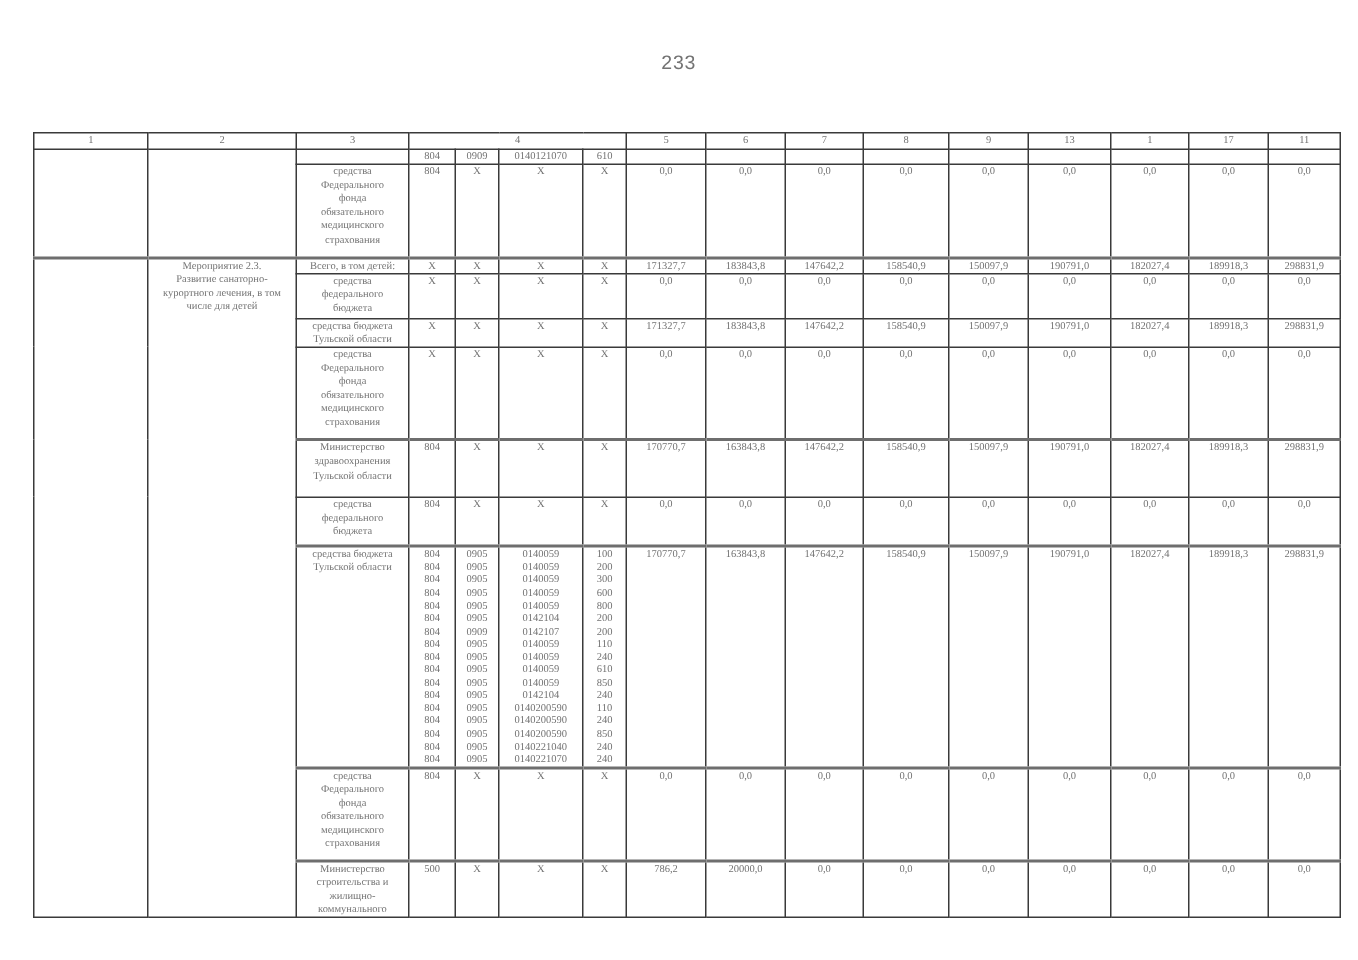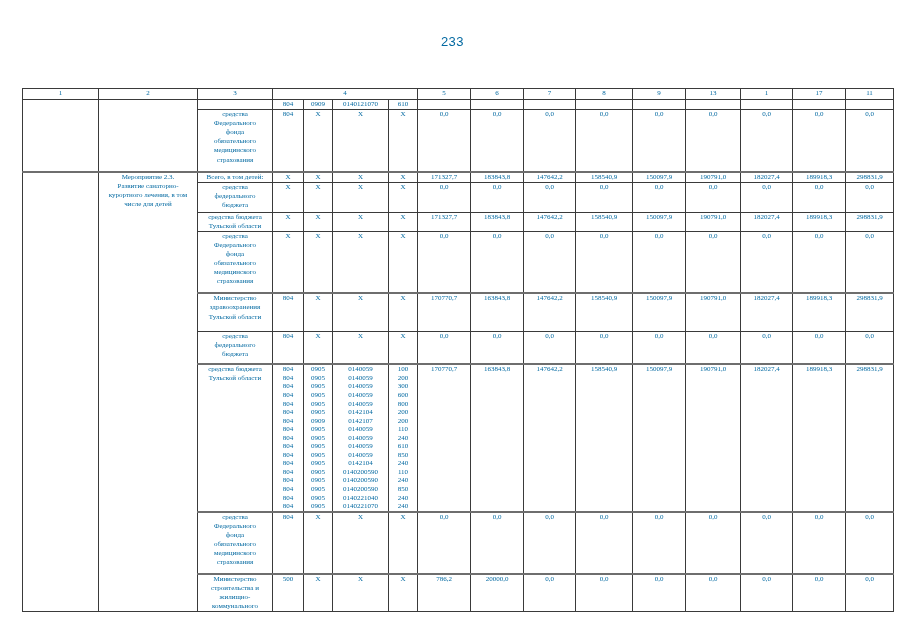--- a/index.html
+++ b/index.html
@@ -1,17 +1,17 @@
 <!DOCTYPE html>
 <html><head>
 <meta charset="utf-8">
 <style>
   html,body{margin:0;padding:0;}
   .page{position:relative;width:905px;height:640px;background:#ffffff;overflow:hidden;
-        font-family:"Liberation Serif", serif;color:#0369a1;}
+        font-family:"Liberation Serif", serif;color:#737373;}
   .pageno{position:absolute;top:34px;left:0;width:905px;text-align:center;
           font-family:"Liberation Sans", sans-serif;font-size:13px;letter-spacing:.5px;}
   table.doc{position:absolute;left:22px;top:88px;width:871px;border-collapse:collapse;
             table-layout:fixed;font-size:7px;line-height:1.3;}
   table.doc td{border:1px solid #3a3a3a;vertical-align:top;text-align:center;
                padding:0 1px;overflow:hidden;white-space:pre-line;}
   td.hc{font-size:7px;height:10px;vertical-align:middle;}
   tr.thick > td{border-top:2px solid #6e6e6e;}
   td.codes{line-height:8.55px;letter-spacing:0;}
   td.lbl{}

